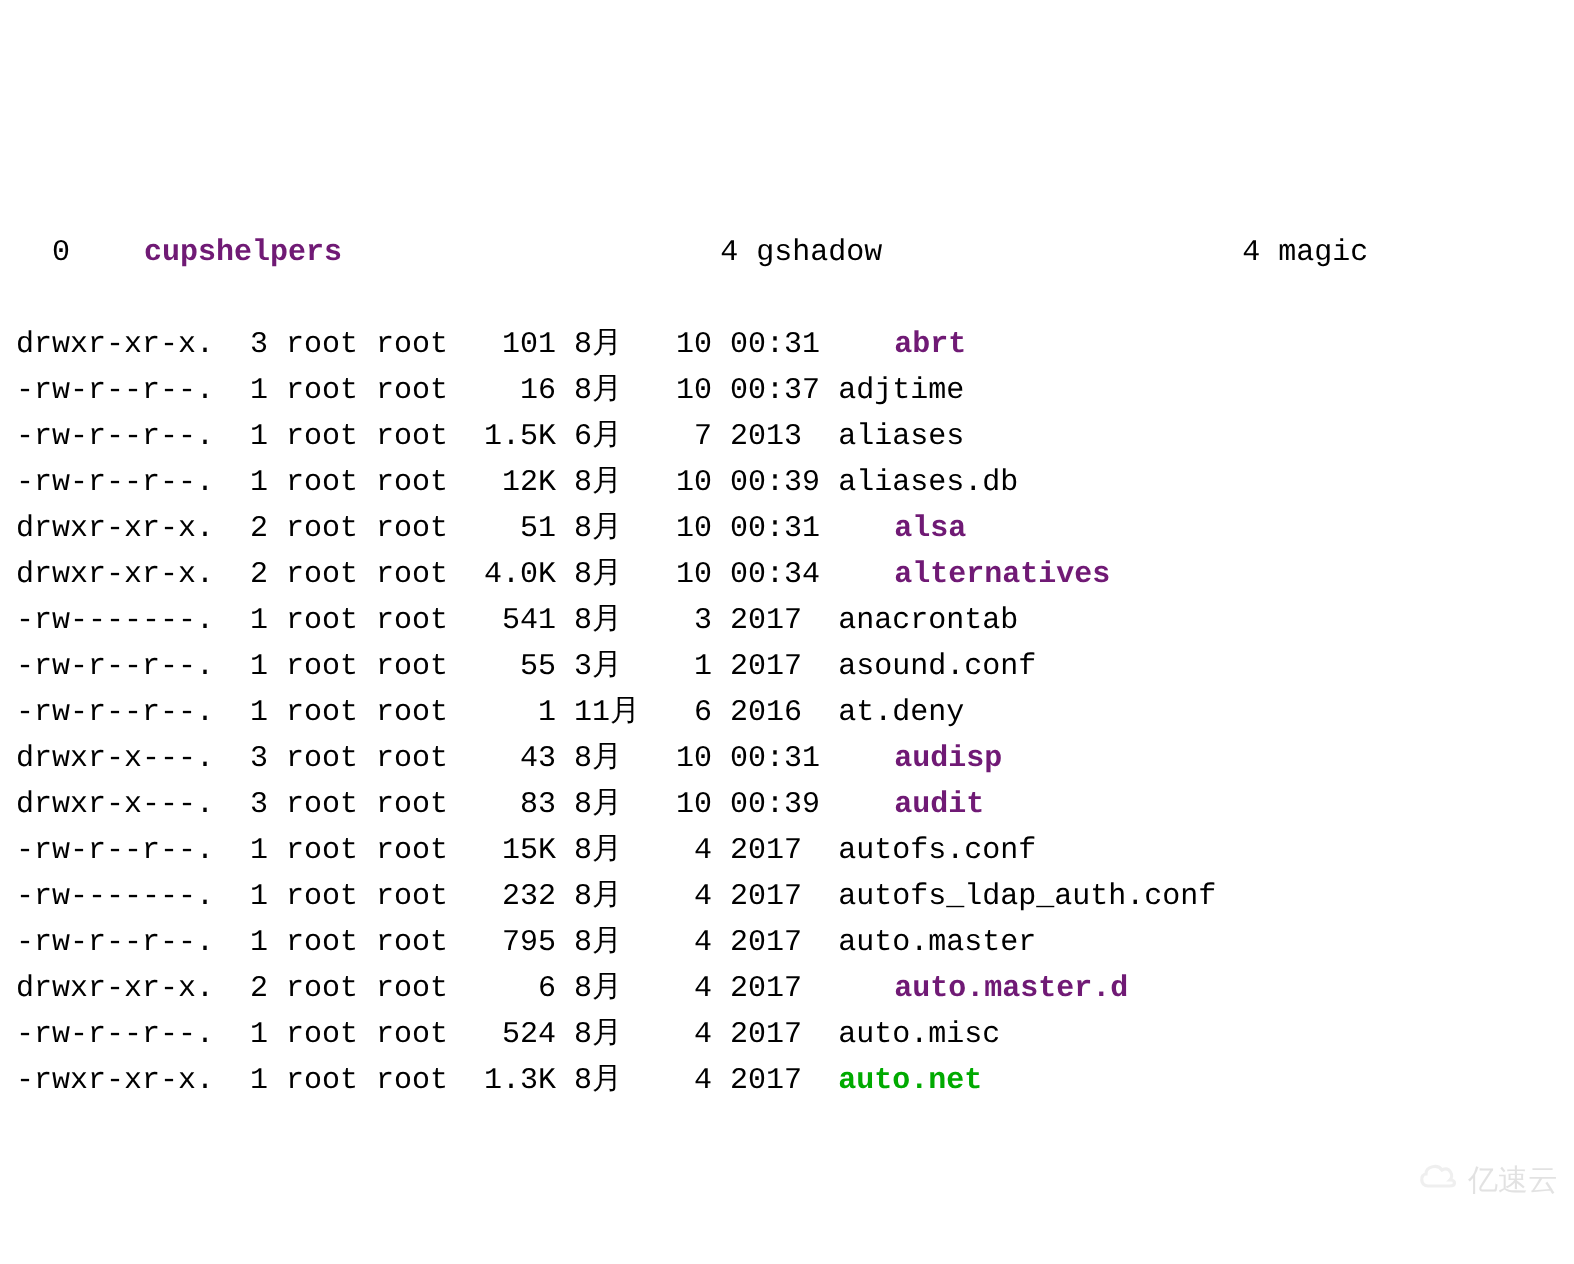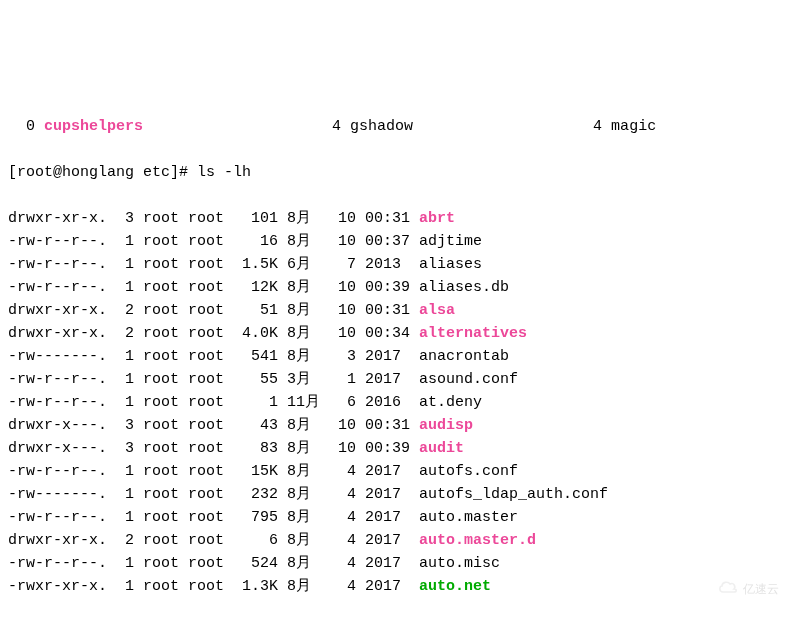--- a/index.html
+++ b/index.html
@@ -13,45 +13,44 @@
       white-space: pre;
       position: relative;
       width: 787px;
       height: 632px;
       overflow: hidden;
     }
     .terminal {
       padding-left: 8px;
       padding-top: 0;
     }
-    .blue { color: #ec4899; font-weight: bold; }
+    .blue { color: #701a75; font-weight: bold; margin-left: 28px; }
     .green { color: #00aa00; font-weight: bold; }
     .black { color: #000000; }
     .line { display: block; }
     .watermark {
       position: absolute;
       right: 8px;
       bottom: 6px;
       color: #cccccc;
       opacity: 0.55;
-      font-size: 12px;
+      font-size: 15px;
       display: flex;
       align-items: center;
       gap: 4px;
     }
     .watermark svg { opacity: 0.55; }
   </style>
 </head>
 <body>
 
 
 
 <div class="terminal">
 <div id="top-area"><span class="line"><span class="black">  0 </span><span class="blue">cupshelpers</span><span class="black">                     4 gshadow                    4 magic</span></span></div>
-<span class="line"><span>[root@honglang etc]# </span><span>ls -lh</span></span>
 <div id="listing-area"><span class="line"><span class="black">drwxr-xr-x.  3 root root   101 8月   10 00:31 </span><span class="blue">abrt</span></span><span class="line"><span class="black">-rw-r--r--.  1 root root    16 8月   10 00:37 </span><span class="black">adjtime</span></span><span class="line"><span class="black">-rw-r--r--.  1 root root  1.5K 6月    7 2013  </span><span class="black">aliases</span></span><span class="line"><span class="black">-rw-r--r--.  1 root root   12K 8月   10 00:39 </span><span class="black">aliases.db</span></span><span class="line"><span class="black">drwxr-xr-x.  2 root root    51 8月   10 00:31 </span><span class="blue">alsa</span></span><span class="line"><span class="black">drwxr-xr-x.  2 root root  4.0K 8月   10 00:34 </span><span class="blue">alternatives</span></span><span class="line"><span class="black">-rw-------.  1 root root   541 8月    3 2017  </span><span class="black">anacrontab</span></span><span class="line"><span class="black">-rw-r--r--.  1 root root    55 3月    1 2017  </span><span class="black">asound.conf</span></span><span class="line"><span class="black">-rw-r--r--.  1 root root     1 11月   6 2016  </span><span class="black">at.deny</span></span><span class="line"><span class="black">drwxr-x---.  3 root root    43 8月   10 00:31 </span><span class="blue">audisp</span></span><span class="line"><span class="black">drwxr-x---.  3 root root    83 8月   10 00:39 </span><span class="blue">audit</span></span><span class="line"><span class="black">-rw-r--r--.  1 root root   15K 8月    4 2017  </span><span class="black">autofs.conf</span></span><span class="line"><span class="black">-rw-------.  1 root root   232 8月    4 2017  </span><span class="black">autofs_ldap_auth.conf</span></span><span class="line"><span class="black">-rw-r--r--.  1 root root   795 8月    4 2017  </span><span class="black">auto.master</span></span><span class="line"><span class="black">drwxr-xr-x.  2 root root     6 8月    4 2017  </span><span class="blue">auto.master.d</span></span><span class="line"><span class="black">-rw-r--r--.  1 root root   524 8月    4 2017  </span><span class="black">auto.misc</span></span><span class="line"><span class="black">-rwxr-xr-x.  1 root root  1.3K 8月    4 2017  </span><span class="green">auto.net</span></span></div>
 </div>
 
 <div class="watermark">
   <span>
     <svg width="22" height="16" viewBox="0 0 22 16" fill="none">
       <path d="M6 14 C2 14 2 8 5 8 C5 4 11 3 13 6 C17 4 19 9 17 11 C20 11 20 14 17 14 Z" stroke="#cccccc" stroke-width="1.6" fill="none"></path>
     </svg>
   </span>
   <span>亿速云</span>

